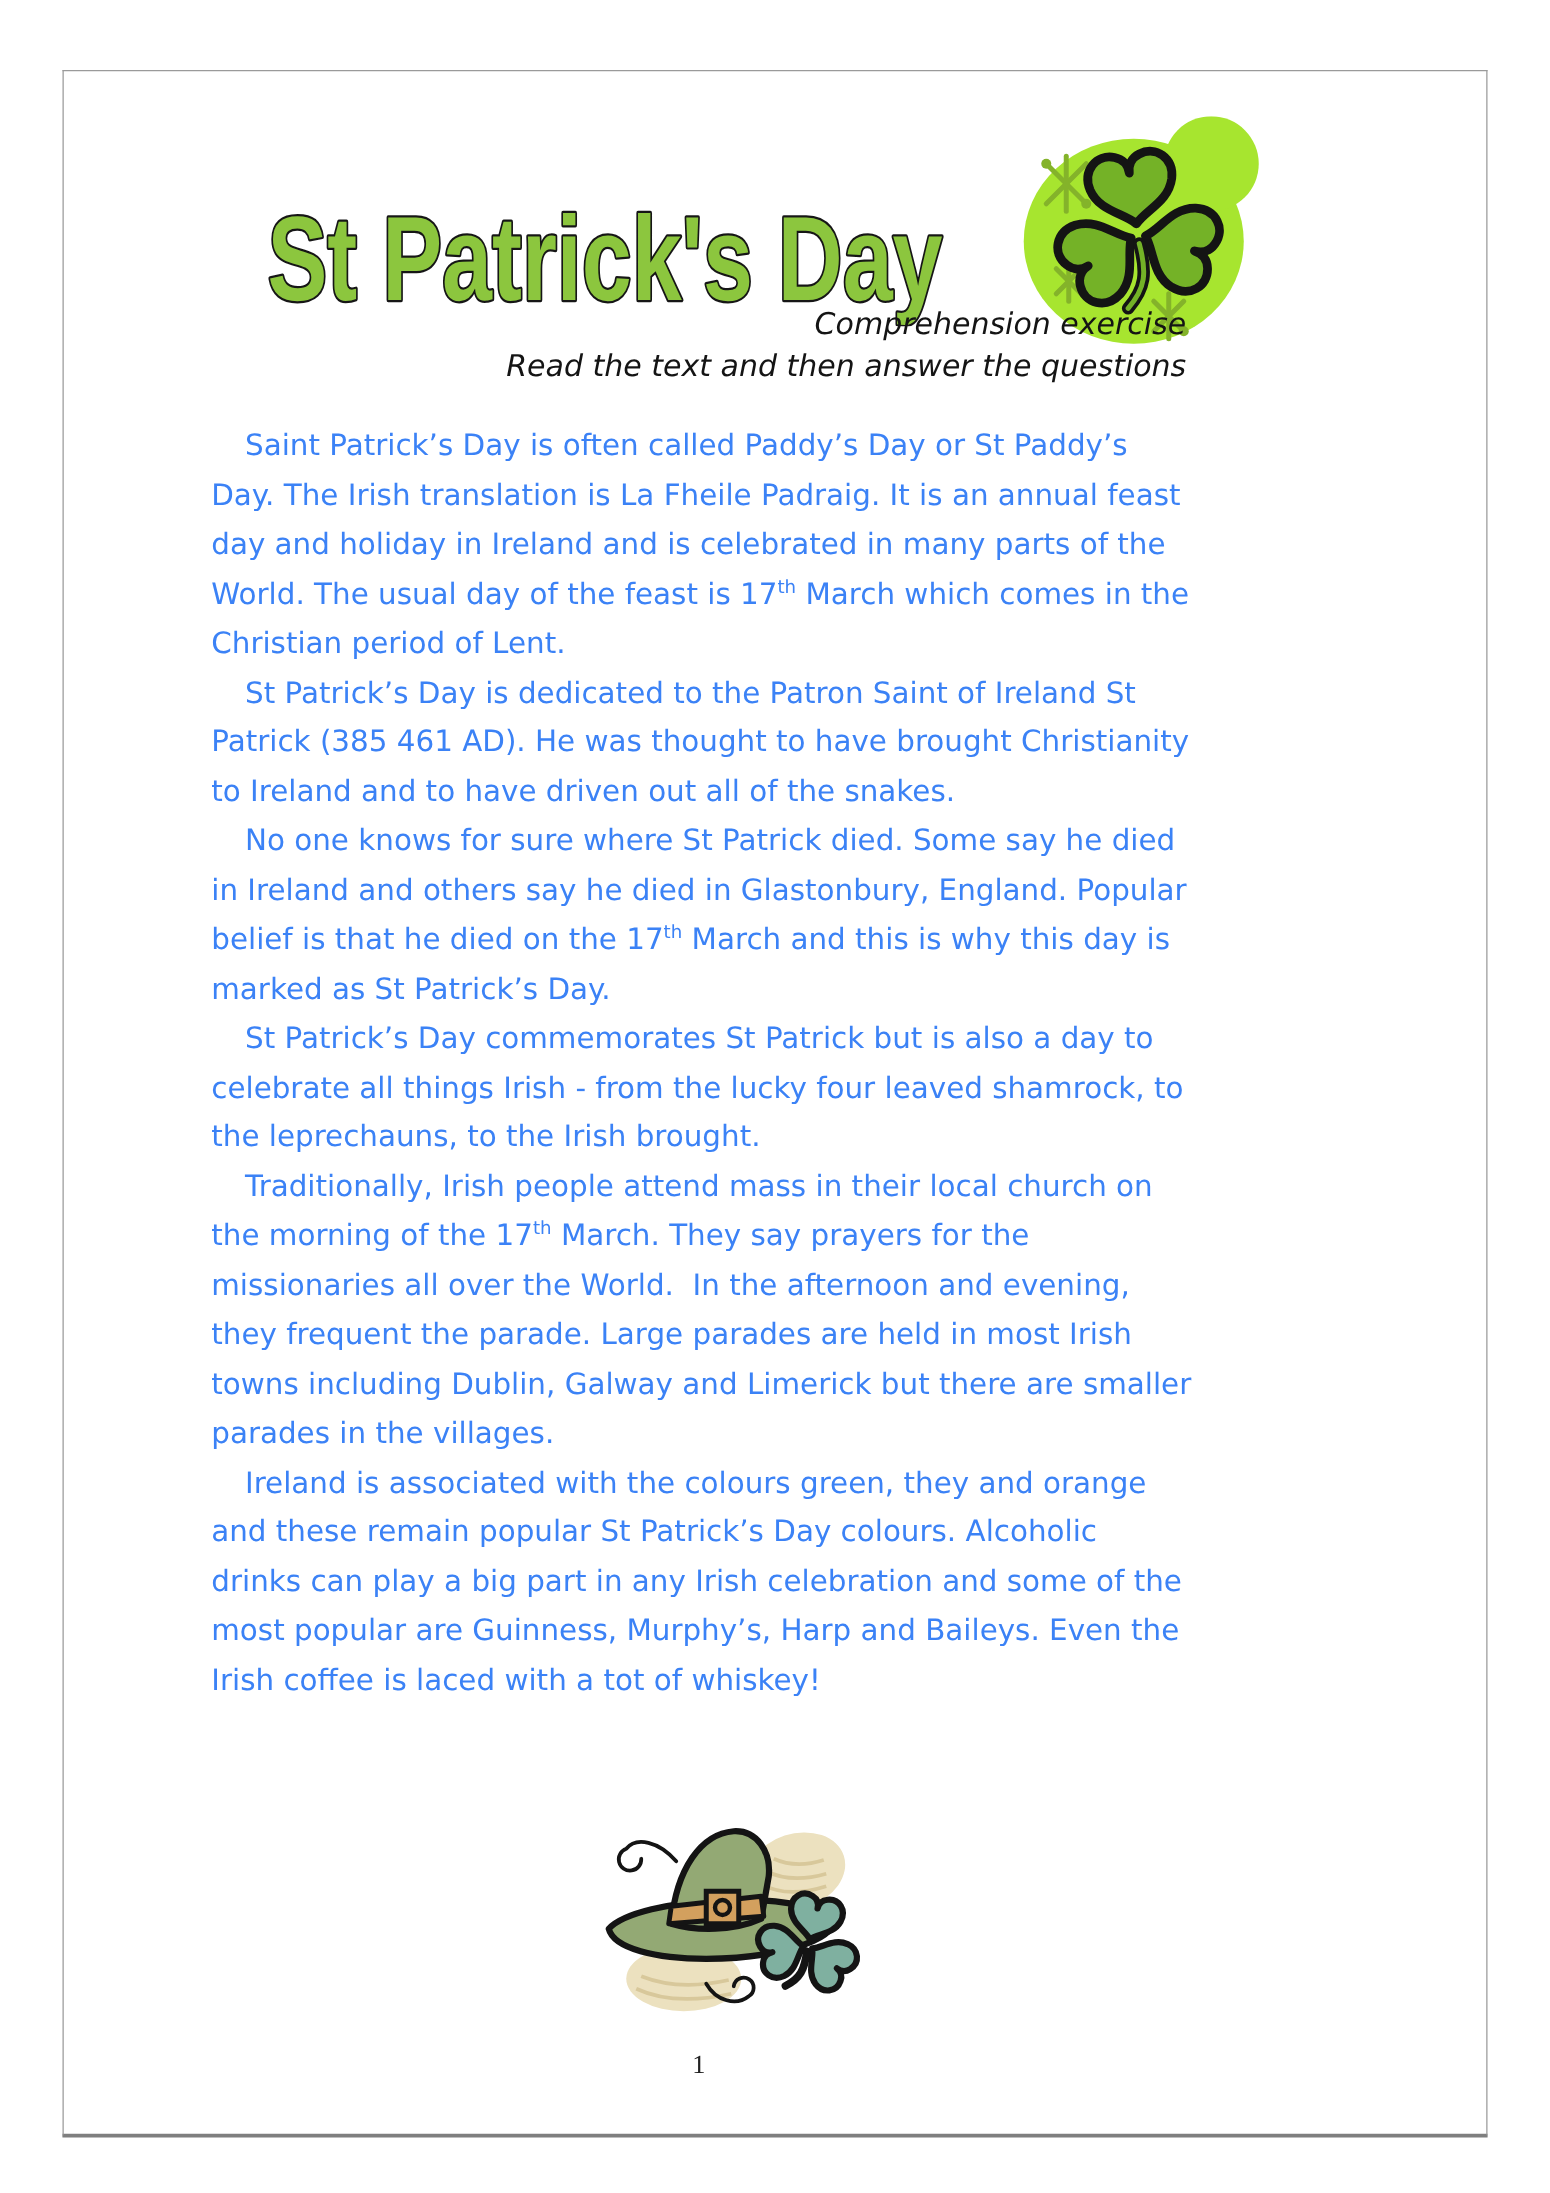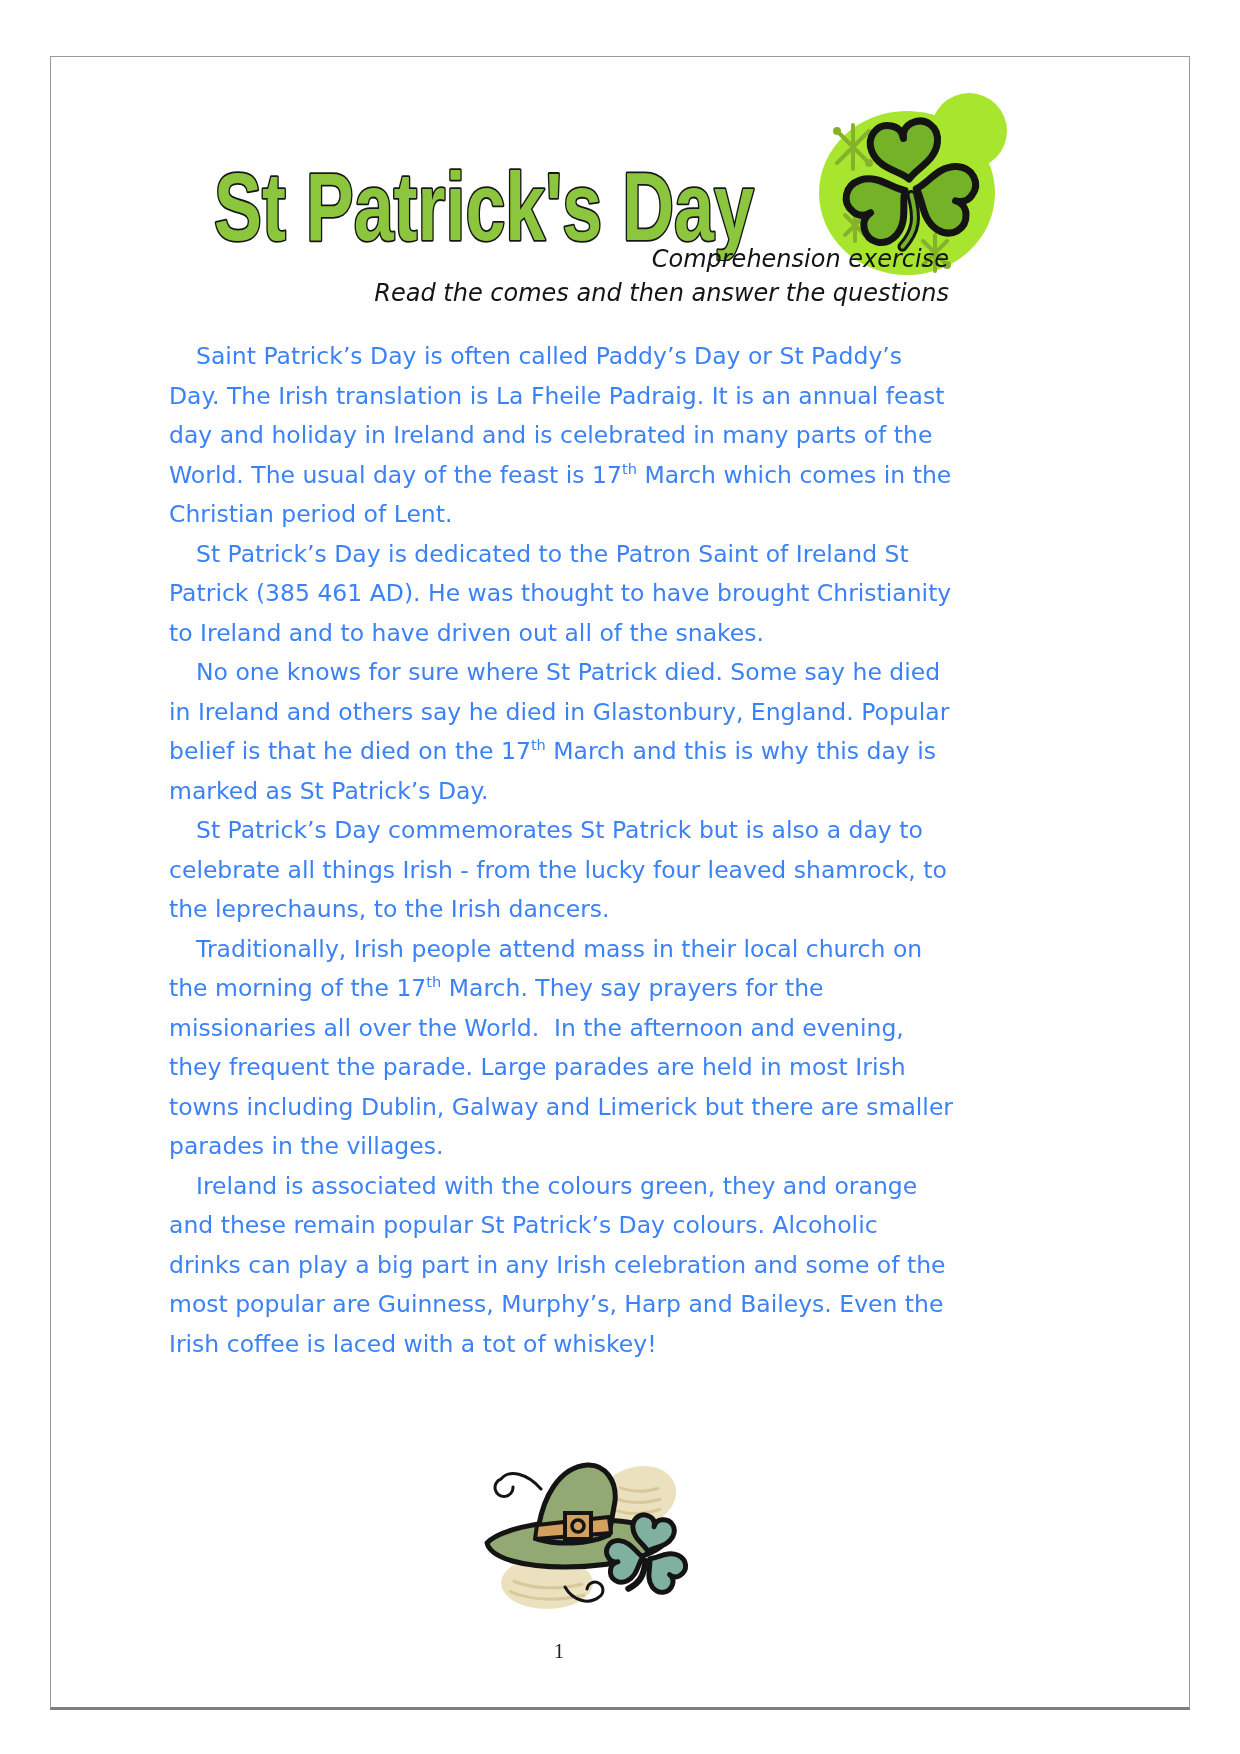--- a/index.html
+++ b/index.html
@@ -88,27 +88,27 @@
         <use href="#leaf" transform="translate(0,-14)"></use>
         <use href="#leaf" transform="translate(-13,8) rotate(-115)"></use>
         <use href="#leaf" transform="translate(13,8) rotate(115)"></use>
       </g>
       <path d="M0,10 C3,34 0,46 -16,60" fill="none" stroke="#141414" stroke-width="10" stroke-linecap="round"></path>
       <path d="M0,10 C3,34 0,46 -16,60" fill="none" stroke="var(--shamrock-green,#74b227)" stroke-width="4" stroke-linecap="round"></path>
     </g>
   </svg>
 
   <div class="subtitle line1">Comprehension exercise</div>
-  <div class="subtitle line2">Read the comes and then answer the questions</div>
+  <div class="subtitle line2">Read the text and then answer the questions</div>
 
   <div class="body-text">
     <p>Saint Patrick’s Day is often called Paddy’s Day or St Paddy’s Day. The Irish translation is La Fheile Padraig. It is an annual feast day and holiday in Ireland and is celebrated in many parts of the World. The usual day of the feast is 17<sup>th</sup> March which comes in the Christian period of Lent.</p>
     <p>St Patrick’s Day is dedicated to the Patron Saint of Ireland St Patrick (385 461 AD). He was thought to have brought Christianity to Ireland and to have driven out all of the snakes.</p>
     <p>No one knows for sure where St Patrick died. Some say he died in Ireland and others say he died in Glastonbury, England. Popular belief is that he died on the 17<sup>th</sup> March and this is why this day is marked as St Patrick’s Day.</p>
-    <p>St Patrick’s Day commemorates St Patrick but is also a day to celebrate all things Irish - from the lucky four leaved shamrock, to the leprechauns, to the Irish dancers.</p>
+    <p>St Patrick’s Day commemorates St Patrick but is also a day to celebrate all things Irish - from the lucky four leaved shamrock, to the leprechauns, to the Irish brought.</p>
     <p>Traditionally, Irish people attend mass in their local church on the morning of the 17<sup>th</sup> March. They say prayers for the missionaries all over the World.  In the afternoon and evening, they frequent the parade. Large parades are held in most Irish towns including Dublin, Galway and Limerick but there are smaller parades in the villages.</p>
     <p>Ireland is associated with the colours green, they and orange and these remain popular St Patrick’s Day colours. Alcoholic drinks can play a big part in any Irish celebration and some of the most popular are Guinness, Murphy’s, Harp and Baileys. Even the Irish coffee is laced with a tot of whiskey!</p>
   </div>
 
   <svg class="hat-wrap" viewBox="0 0 224 168">
     <defs>
       <path id="leaf2" d="M0,8 C-9,-2 -28,-6 -33,-24 C-37,-40 -24,-52 -10,-47 C-4,-45 0,-40 0,-33 C0,-40 4,-45 10,-47 C24,-52 37,-40 33,-24 C28,-6 9,-2 0,8 Z"></path>
     </defs>
 
     <g>

